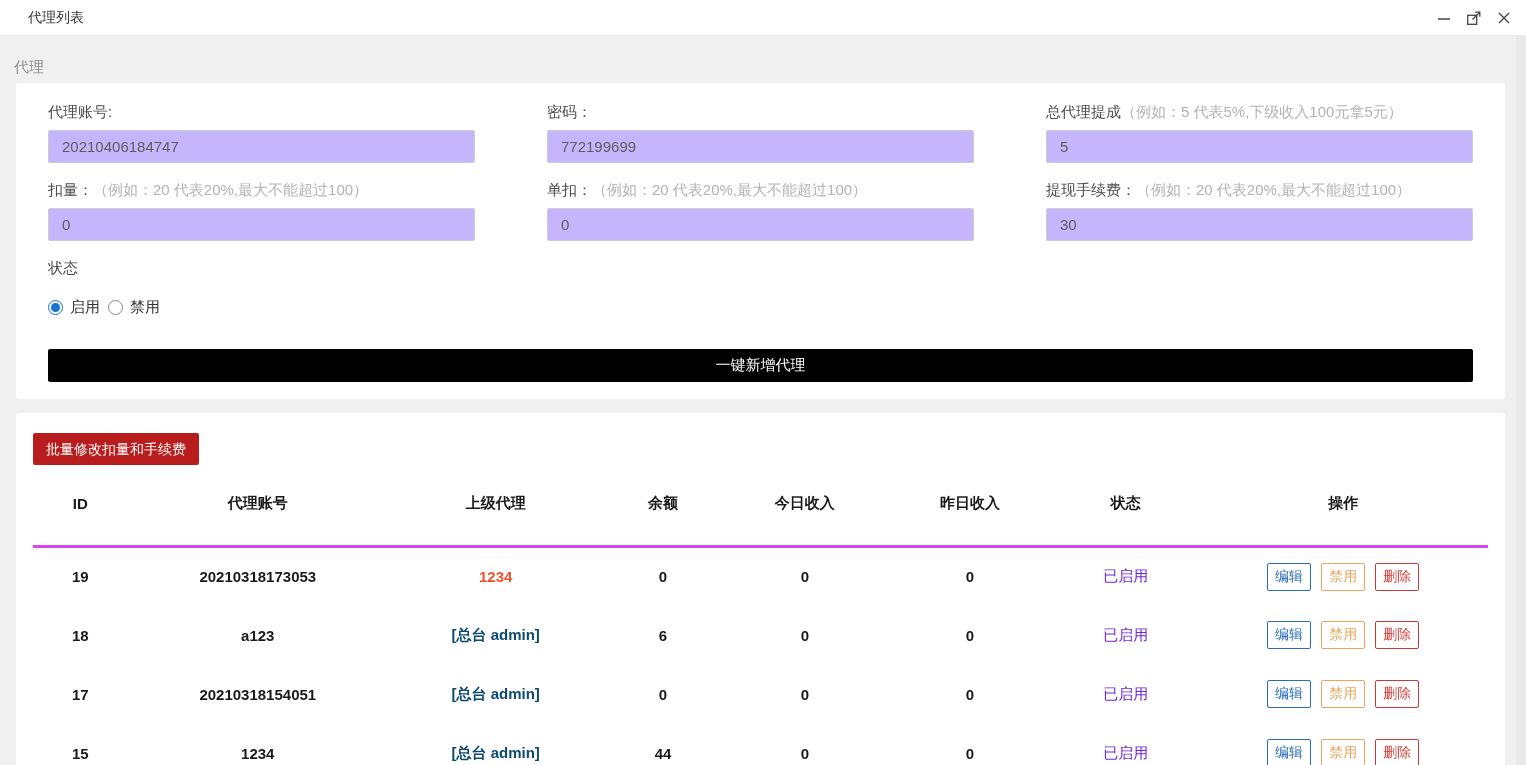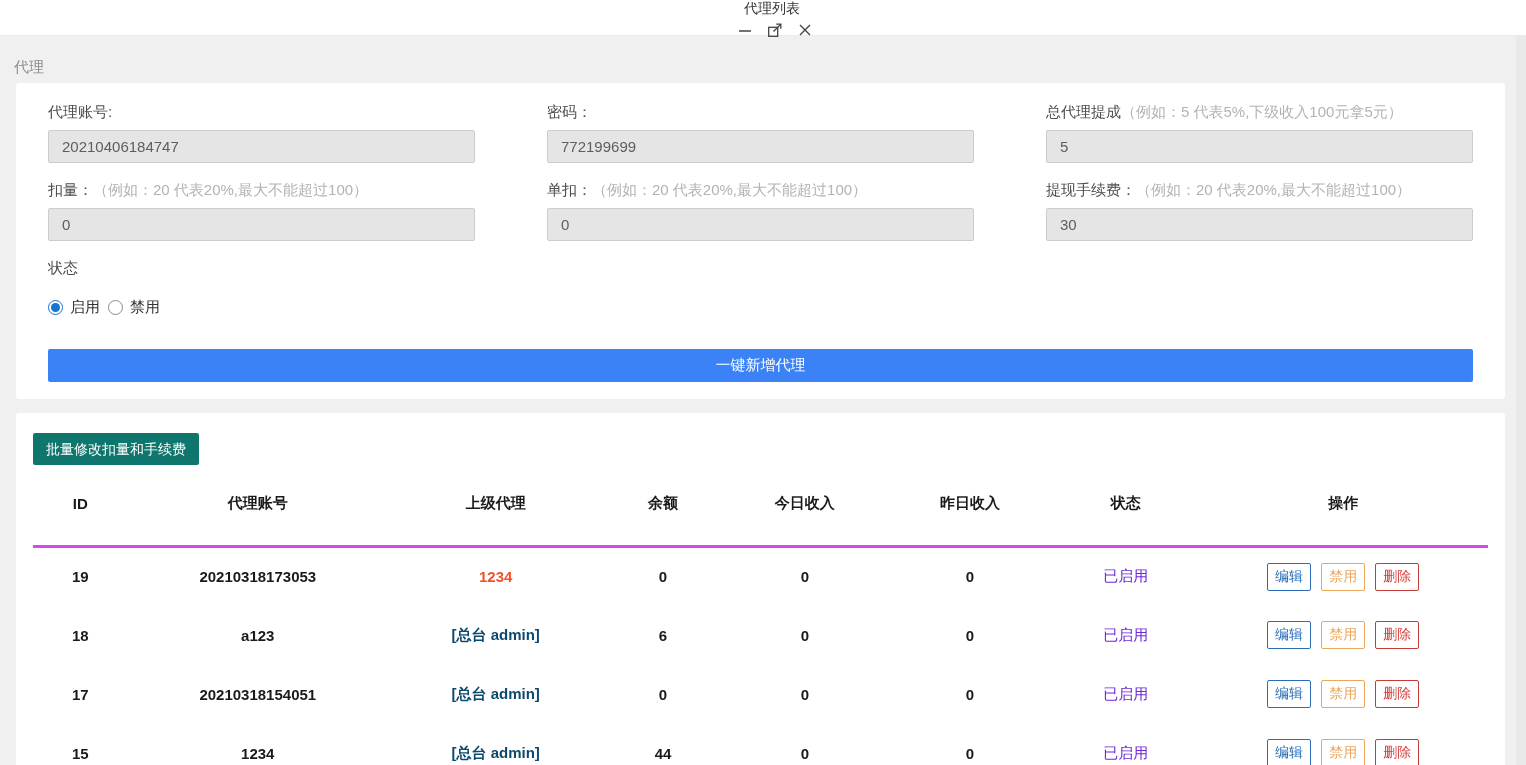--- a/index.html
+++ b/index.html
@@ -2,57 +2,57 @@
 <html><head>
 <meta charset="utf-8">
 <style>
   * { margin:0; padding:0; box-sizing:border-box; }
   html,body { width:1526px; height:765px; overflow:hidden; background:#f0f0f0;
               font-family:"Liberation Sans","DejaVu Sans",sans-serif; }
 
   
   .titlebar { height:36px; background:#fff; border-bottom:1px solid #ebebeb;
               display:flex; align-items:center; justify-content:space-between;
-              padding:0 10px 0 28px;flex-direction:column; }
+              padding:0 10px 0 28px; }
   .titlebar .title { font-size:14px; color:#333; }
   .win-controls { display:flex; align-items:center; }
   .win-btn { width:24px; height:24px; display:flex; align-items:center; justify-content:center;
              cursor:pointer; margin-left:6px; }
 
   
   .section-label { color:#8e8e8e; font-size:15px; padding:22px 0 6px 14px; }
 
   
   .card { background:#fff; border-radius:3px; margin:0 21px 0 16px; }
   .card1 { padding:21px 32px 17px; }
   .card2 { margin-top:14px; padding:20px 17px 17px; height:400px; }
 
   
   .form-grid { display:grid; grid-template-columns:1fr 1fr 1fr; column-gap:72px; }
   .field { margin-bottom:19px; }
   .field-label { font-size:15px; color:#4d4d4d; margin-bottom:10px; height:16px; line-height:16px; }
   .field-label .hint { color:#b3b3b3; }
   .text-input { width:100%; height:33px; border:1px solid #ccc; border-radius:2px;
-                padding:0 13px; font-size:15px; color:#5e5e5e; background:#e5e5e5;
+                padding:0 13px; font-size:15px; color:#5e5e5e; background:#c4b5fd;
                 font-family:inherit; outline:none; display:block; }
   .status-label { font-size:15px; color:#4d4d4d; margin:0 0 22px 0; height:16px; line-height:16px; }
   .radio-row { display:flex; align-items:center; }
   .radio-item { display:flex; align-items:center; margin-right:8px; cursor:pointer; }
   .radio-circle { width:15px; height:15px; border-radius:50%; border:1px solid #8b8b8b;
                   background:#fff; position:relative; flex:none; }
   .radio-circle.checked { border-color:#1774d1; }
   .radio-circle.checked::after { content:""; position:absolute; inset:2px; border-radius:50%;
                                  background:#1774d1; }
   .radio-label { font-size:15px; color:#333; margin-left:7px; }
   .submit-btn { width:100%; height:33px; margin-top:32px; border:none; border-radius:2px;
-                background:#3b82f6; color:#fff; font-size:15px; cursor:pointer;
+                background:#000000; color:#fff; font-size:15px; cursor:pointer;
                 font-family:Liberation Sans, sans-serif; display:block; }
 
   
-  .batch-btn { display:inline-block; background:#0f766e; color:#fff; font-size:14px;
+  .batch-btn { display:inline-block; background:#b91c1c; color:#fff; font-size:14px;
                border:none; border-radius:2px; padding:0 13px; height:32px; line-height:32px;
                cursor:pointer; font-family:inherit; }
   table { width:100%; border-collapse:collapse; margin-top:16px; table-layout:fixed; }
   thead th { font-size:15px; font-weight:bold; color:#1a1a1a; text-align:center;
              padding:13px 0 32px; border-bottom:3px solid #d946ef; }
   tbody td { text-align:center; font-size:15px; font-weight:bold; color:#1a1a1a;
              height:59px; vertical-align:middle; }
   th:nth-child(1), td:nth-child(1) { width:6.5%; }
   th:nth-child(2), td:nth-child(2) { width:17.9%; }
   th:nth-child(3), td:nth-child(3) { width:14.8%; }

